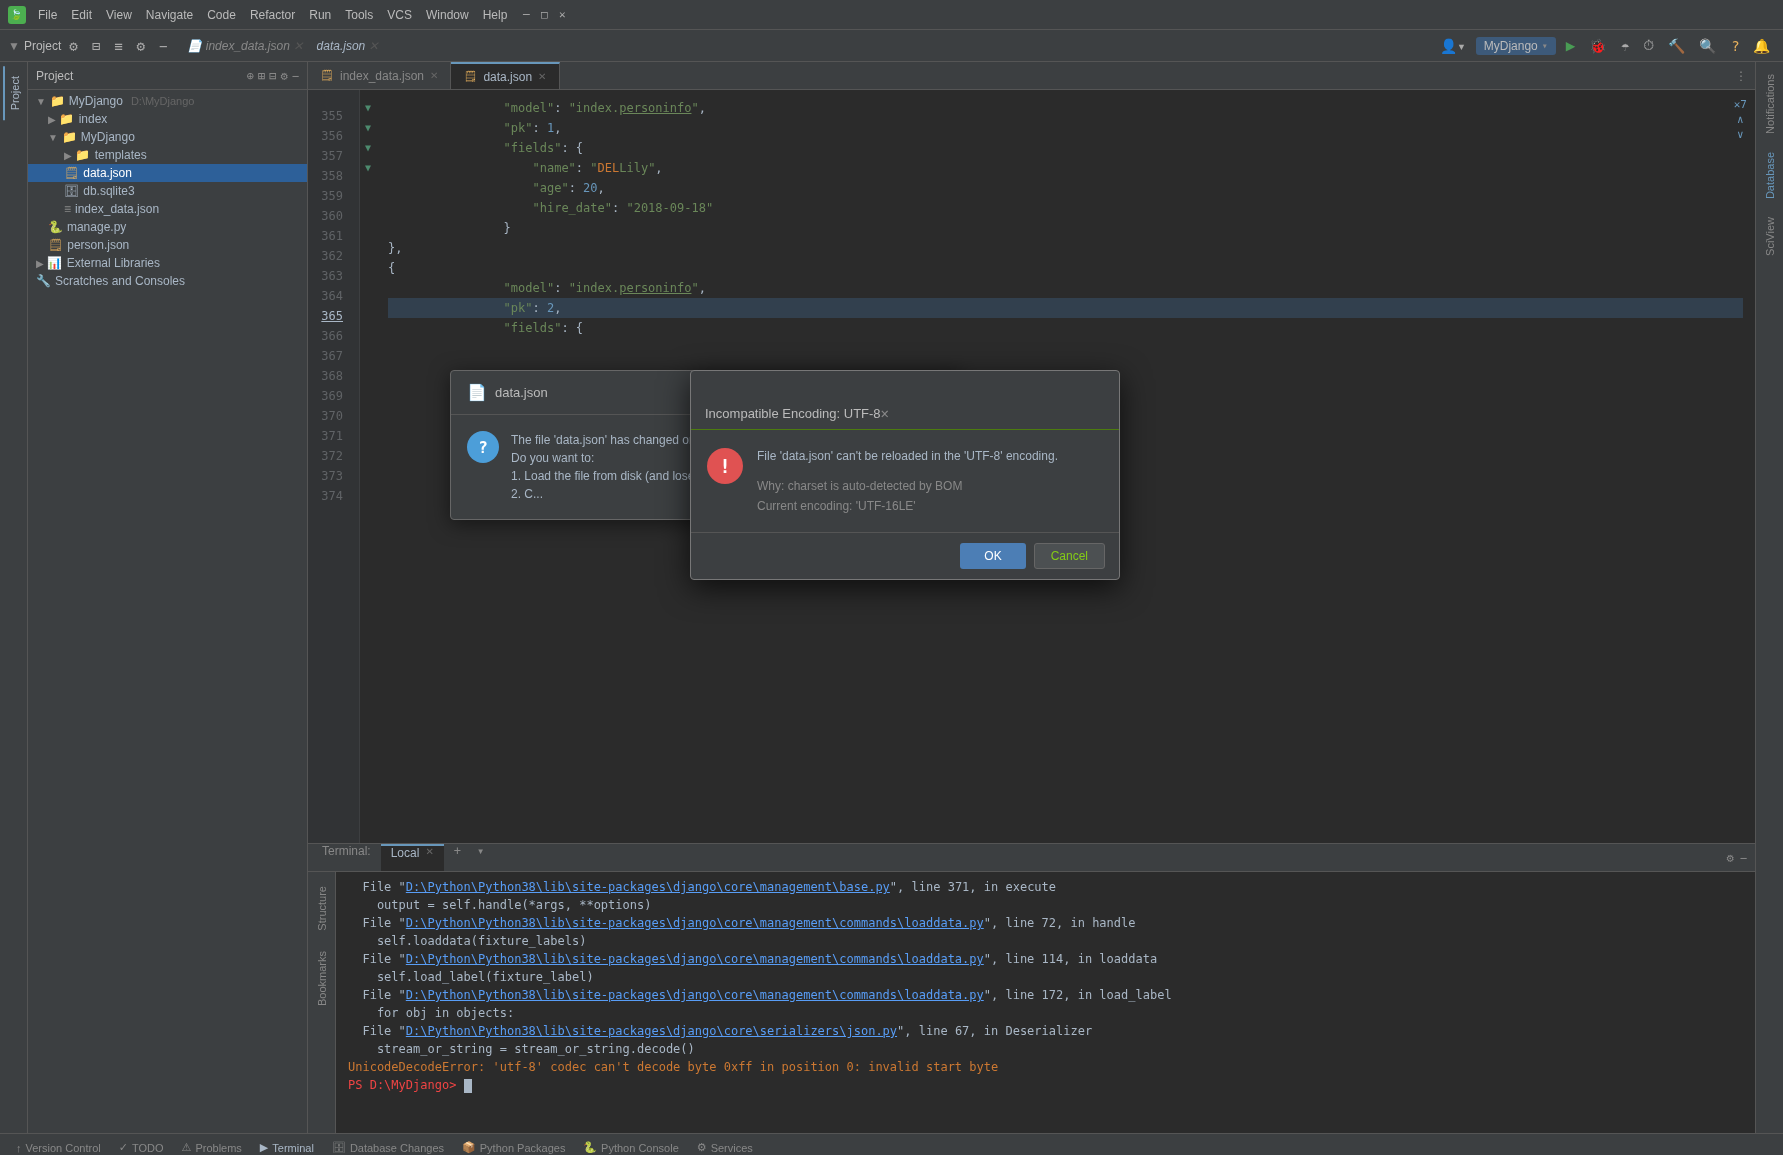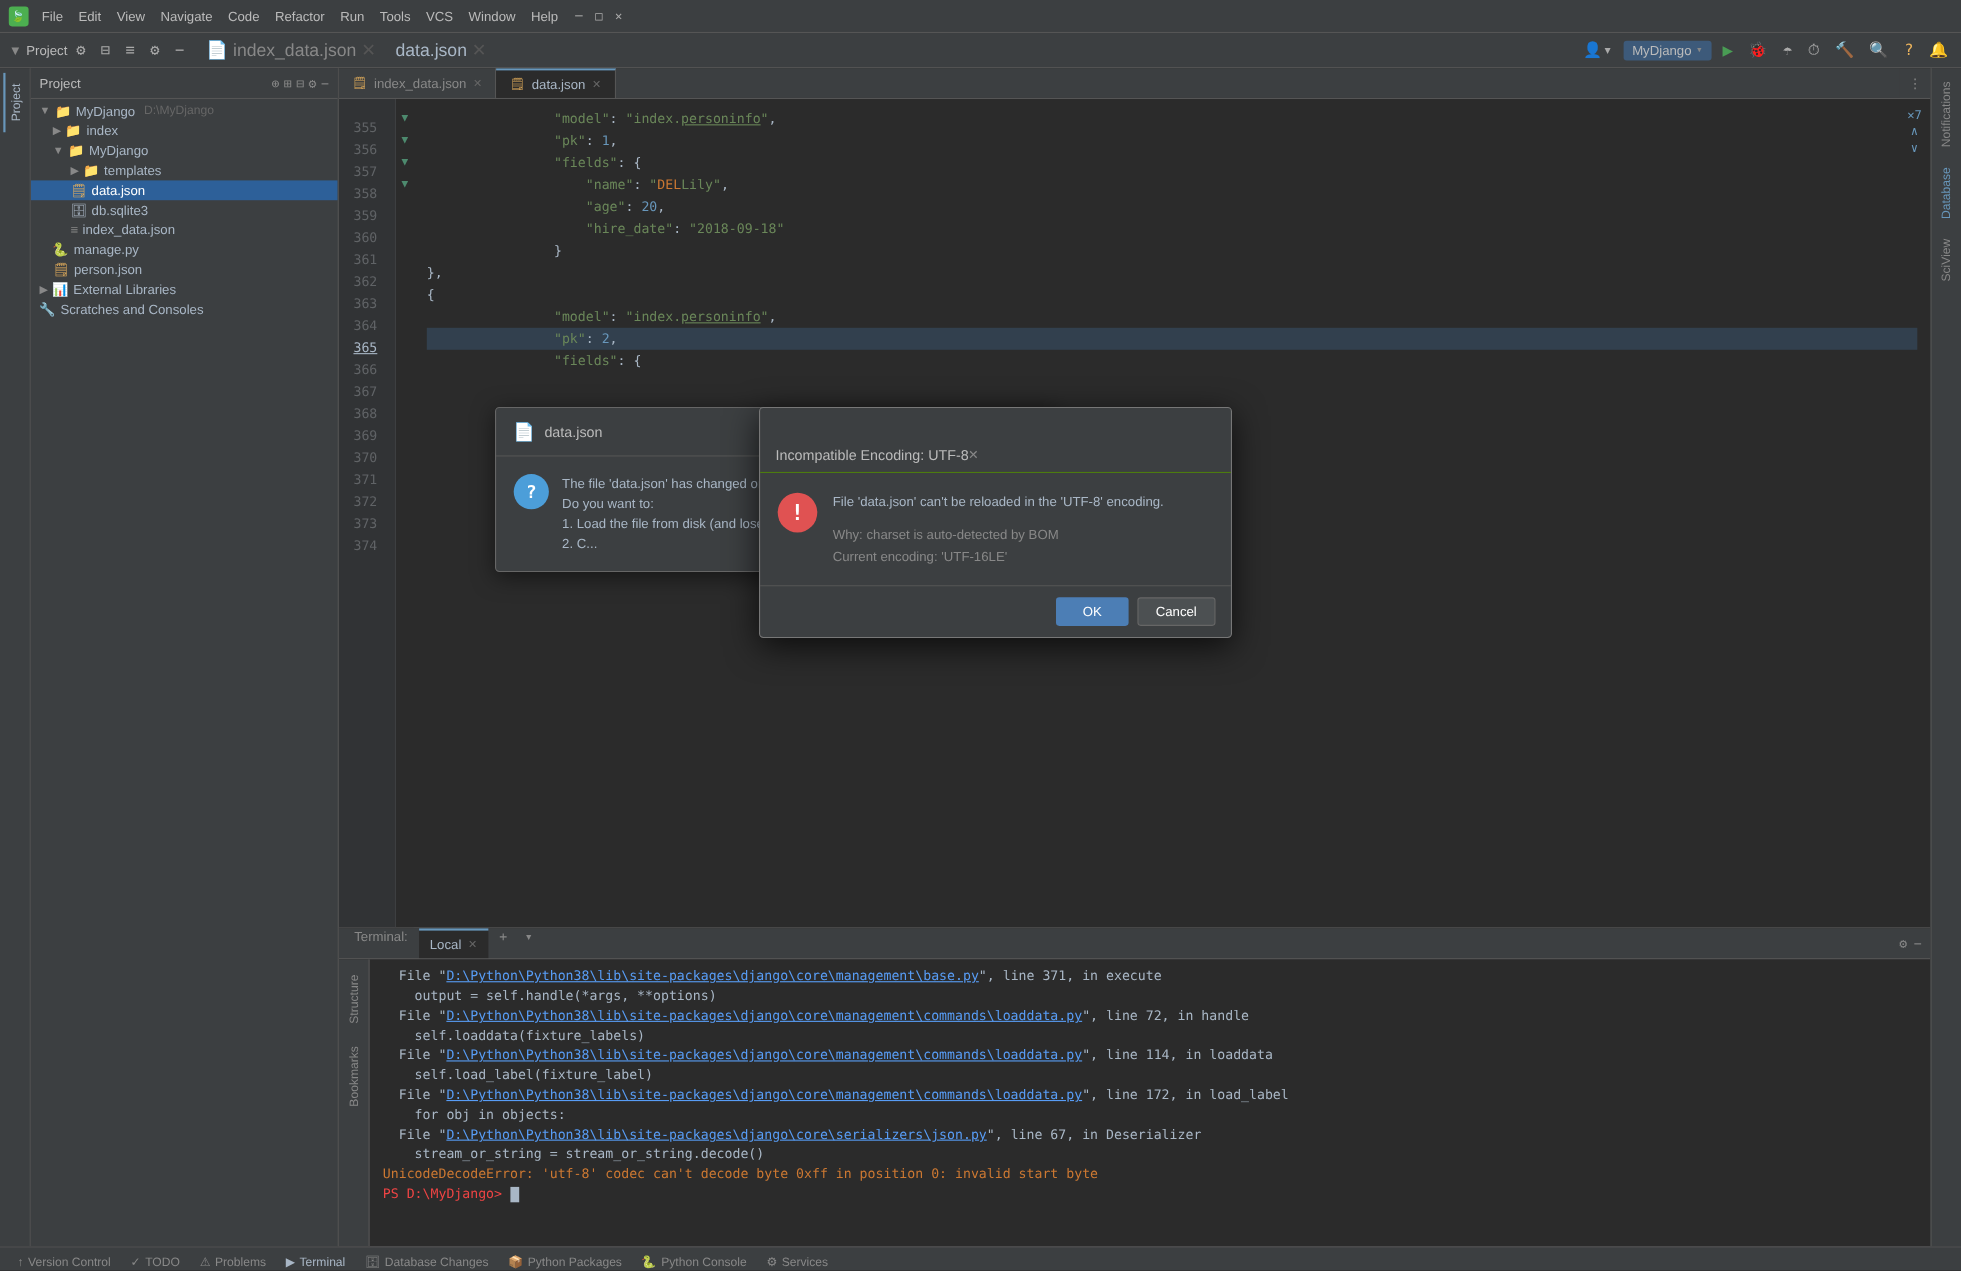--- a/index.html
+++ b/index.html
@@ -48,21 +48,21 @@
     .code-line.highlighted { background: #32404e; }
     .c-str { color: #6a8759; }
     .c-num { color: #6897bb; }
     .c-brace { color: #a9b7c6; }
     .c-und { text-decoration: underline; }
     .c-del { color: #cc7832; }
 
     
     .terminal-area { background: #2b2b2b; border-top: 1px solid #555; display: flex; flex-direction: column; height: 290px; }
     .terminal-tabs { background: #3c3f41; height: 28px; display: flex; align-items: stretch; border-bottom: 1px solid #555; padding: 0 8px; gap: 4px; }
-    .terminal-tab { display: flex; align-items: center; gap: 6px; padding: 0 10px; cursor: pointer; font-family: Arial, sans-serif; font-size: 12px; color: #888; }
+    .terminal-tab { display: flex; gap: 6px; padding: 0 10px; cursor: pointer; font-family: Arial, sans-serif; font-size: 12px; color: #888; }
     .terminal-tab.active { background: #2b2b2b; color: #a9b7c6; border-top: 2px solid #6897bb; }
     .terminal-tab-close { color: #666; font-size: 10px; }
     .terminal-icons { margin-left: auto; display: flex; align-items: center; gap: 6px; }
     .terminal-content { flex: 1; overflow-y: auto; padding: 6px 12px; font-family: 'Consolas', monospace; font-size: 12px; color: #a9b7c6; line-height: 18px; }
     .terminal-link { color: #589df6; text-decoration: underline; cursor: pointer; }
     .terminal-error { color: #cc7832; }
     .terminal-prompt { color: #ef4444; }
     .terminal-cursor { background: #a9b7c6; width: 8px; height: 14px; display: inline-block; vertical-align: middle; }
 
     
@@ -113,21 +113,21 @@
     <span>Project</span>
   </div>
   <div class="toolbar-icons">
     <span class="toolbar-icon">⚙</span>
     <span class="toolbar-icon">⊟</span>
     <span class="toolbar-icon">≡</span>
     <span class="toolbar-icon">⚙</span>
     <span class="toolbar-icon">−</span>
   </div>
   <div style="width:8px;"></div>
-  <div style="color:#888;font-size:16px;font-family:Arial;">
+  <div style="color:#888;font-size:12px;font-family:Arial;font-style:italic;">
     <span>📄</span>
     <span style="color:#888;">index_data.json</span>
     <span style="color:#555;"> ✕</span>
     &nbsp;&nbsp;
     <span style="color:#a9b7c6;">data.json</span>
     <span style="color:#555;"> ✕</span>
   </div>
   <div class="toolbar-spacer"></div>
   <div class="toolbar-icons">
     <span class="toolbar-icon">👤▾</span>
@@ -480,16 +480,16 @@
       <div style="width:36px;height:36px;background:#e05252;border-radius:50%;display:flex;align-items:center;justify-content:center;color:white;font-size:20px;font-weight:bold;flex-shrink:0;margin-top:2px;">!</div>
       <div style="font-family:Arial;font-size:12px;color:#a9b7c6;line-height:20px;">
         <div style="margin-bottom:10px;">File 'data.json' can't be reloaded in the 'UTF-8' encoding.</div>
         <div style="color:#888;">Why: charset is auto-detected by BOM</div>
         <div style="color:#888;">Current encoding: 'UTF-16LE'</div>
       </div>
     </div>
 
     <div style="padding:10px 14px;display:flex;justify-content:flex-end;gap:8px;border-top:1px solid #555;">
       <button style="background:#4c7eb5;color:white;border:none;border-radius:3px;padding:5px 24px;cursor:pointer;font-family:Arial;font-size:12px;">OK</button>
-      <button style="background:#4c5052;color:#ffffff;border:1px solid #666;border-radius:3px;padding:5px 16px;cursor:pointer;font-family:Arial;font-size:12px;">Cancel</button>
+      <button style="background:#4c5052;color:#84cc16;border:1px solid #666;border-radius:3px;padding:5px 16px;cursor:pointer;font-family:Arial;font-size:12px;">Cancel</button>
     </div>
   </div>
 </div>
 
 </body></html>

